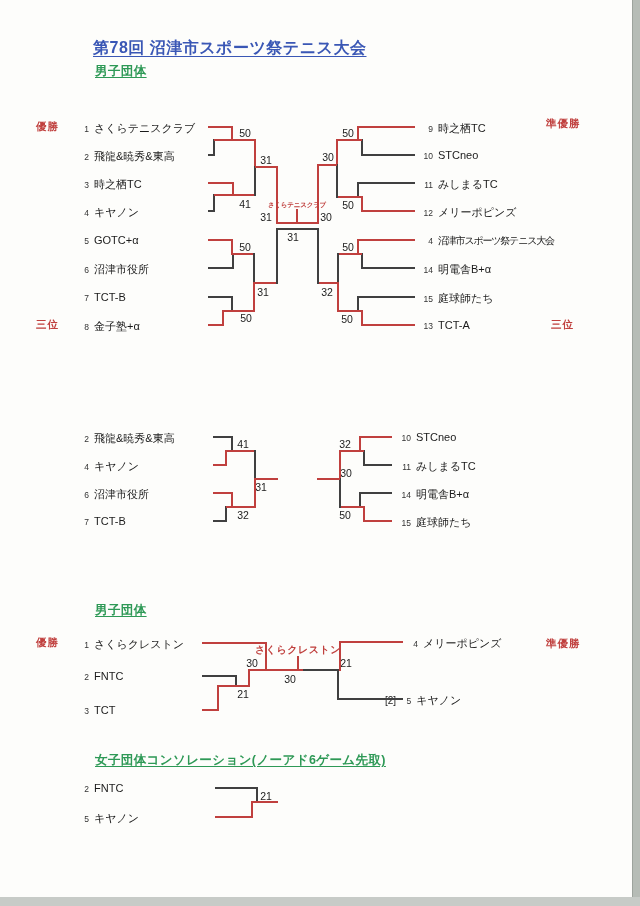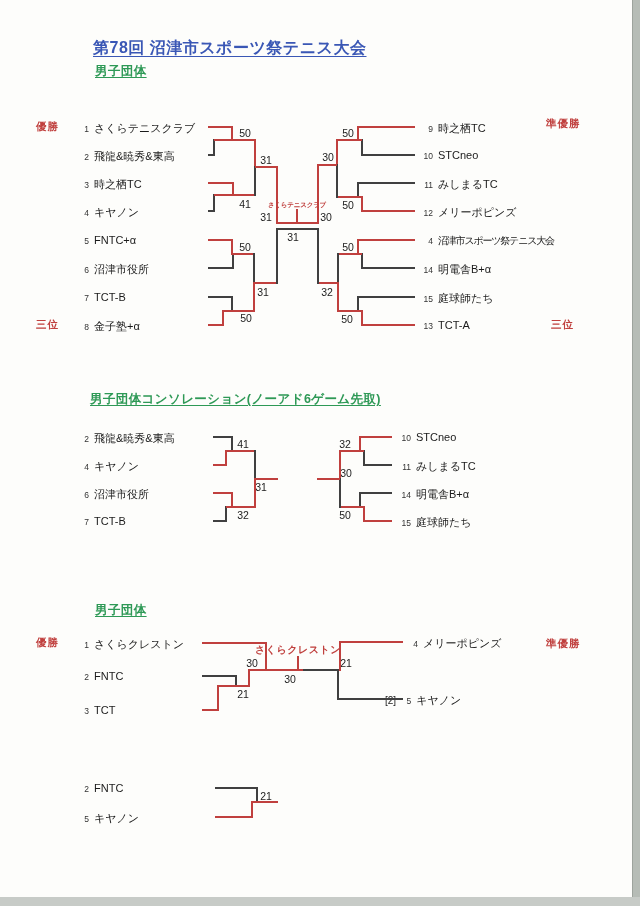--- a/index.html
+++ b/index.html
@@ -50,21 +50,21 @@
   <div class="team" style="left:78px;top:177px">
       <span class="seed">3</span>
       <span class="nm">時之栖TC</span>
     </div>
   <div class="team" style="left:78px;top:205px">
       <span class="seed">4</span>
       <span class="nm">キヤノン</span>
     </div>
   <div class="team" style="left:78px;top:234px">
       <span class="seed">5</span>
-      <span class="nm">FNTC+α</span>
+      <span class="nm">GOTC+α</span>
     </div>
   <div class="team" style="left:78px;top:262px">
       <span class="seed">6</span>
       <span class="nm">沼津市役所</span>
     </div>
   <div class="team" style="left:78px;top:291px">
       <span class="seed">7</span>
       <span class="nm">TCT-B</span>
     </div>
   <div class="team" style="left:78px;top:319px">
@@ -115,21 +115,20 @@
   <span class="sc" style="left:293px;top:231px">31</span>
   <span class="sc" style="left:348px;top:127px">50</span>
   <span class="sc" style="left:348px;top:199px">50</span>
   <span class="sc" style="left:328px;top:151px">30</span>
   <span class="sc" style="left:348px;top:241px">50</span>
   <span class="sc" style="left:347px;top:313px">50</span>
   <span class="sc" style="left:327px;top:286px">32</span>
   <span class="sc" style="left:326px;top:211px">30</span>
   <span class="champ small" style="left:297px;top:201px">さくらテニスクラブ</span>
 
-  <div class="sec" style="left:90px;top:391px">男子団体コンソレーション(ノーアド6ゲーム先取)</div>
   <div class="team" style="left:78px;top:431px">
       <span class="seed">2</span>
       <span class="nm">飛龍&amp;暁秀&amp;東高</span>
     </div>
   <div class="team" style="left:78px;top:459px">
       <span class="seed">4</span>
       <span class="nm">キヤノン</span>
     </div>
   <div class="team" style="left:78px;top:487px">
       <span class="seed">6</span>
@@ -183,20 +182,21 @@
       <span class="pfx">[2]</span>
       <span class="seed">5</span>
       <span class="nm">キヤノン</span>
     </div>
   <span class="sc" style="left:243px;top:688px">21</span>
   <span class="sc" style="left:252px;top:657px">30</span>
   <span class="sc" style="left:290px;top:673px">30</span>
   <span class="sc" style="left:346px;top:657px">21</span>
   <span class="champ big" style="left:298px;top:643px">さくらクレストン</span>
 
+  <div class="sec" style="left:95px;top:752px">女子団体コンソレーション(ノーアド6ゲーム先取)</div>
   <div class="team" style="left:78px;top:782px">
       <span class="seed">2</span>
       <span class="nm">FNTC</span>
     </div>
   <div class="team" style="left:78px;top:811px">
       <span class="seed">5</span>
       <span class="nm">キヤノン</span>
     </div>
   <span class="sc" style="left:266px;top:790px">21</span>
 

